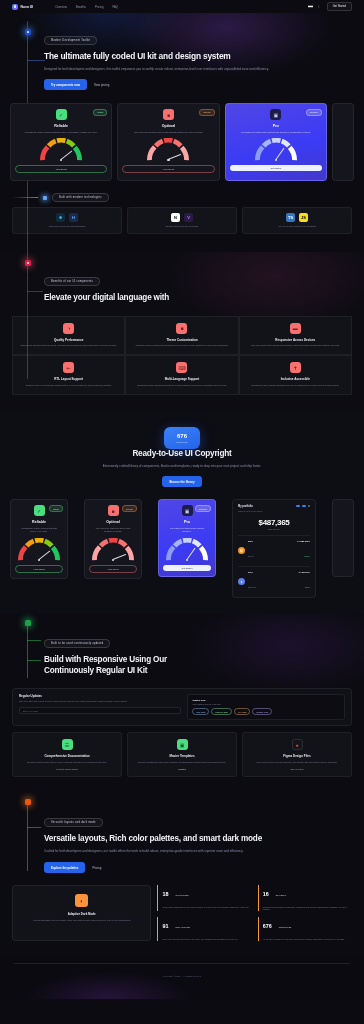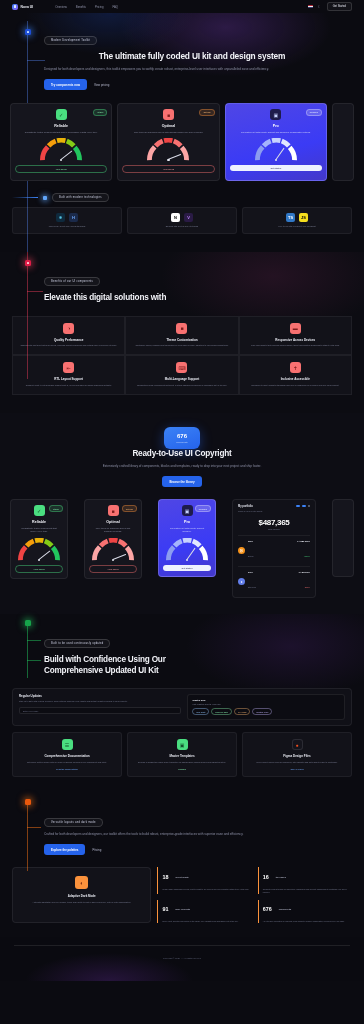--- a/index.html
+++ b/index.html
@@ -242,21 +242,21 @@
     </div>
   </div>
 
   <div class="sec hero">
     <div class="rail"></div>
     <div class="rail-dot"></div>
     <div class="rail-elbow"></div>
 
     <div class="inner" style="padding-left:44px;">
       <span class="badge">Modern Development Toolkit</span>
-      <div class="h1" style="margin-top:6px;text-align:center;">The ultimate fully coded UI kit and design system</div>
+      <div class="h1" style="margin-top:6px;">The ultimate fully coded UI kit and design system</div>
       <div class="sub">Designed for both developers and designers, this toolkit empowers you to swiftly create robust, enterprise-level user interfaces with unparalleled ease and efficiency.</div>
       <div class="btnrow">
         <span class="btn-primary">Try components now</span>
         <span class="btn-ghost">View pricing</span>
       </div>
     </div>
 
     <div class="hero-cards">
 
       <div class="pcard">
@@ -355,21 +355,21 @@
       </div>
     </div>
   </div>
 
   <div class="sec benefits">
     <div class="rail-red"></div>
     <div class="rail-red-dot"></div>
     <div class="rail-red-elbow"></div>
     <div class="inner" style="padding-left:44px;">
       <span class="badge">Benefits of our UI components</span>
-      <div class="h2" style="margin-top:7px;">Elevate this digital solutions with</div>
+      <div class="h2" style="margin-top:7px;">Elevate your digital language with</div>
     </div>
     <div class="fgrid">
       <div class="fcell">
         <span class="ficon">◑</span>
         <div class="ftitle">Quality Performance</div>
         <div class="fdesc">Components built and tested for speed, ensuring smooth rendering and optimal user experience at scale.</div>
       </div>
       <div class="fcell">
         <span class="ficon">■</span>
         <div class="ftitle">Theme Customization</div>
@@ -514,22 +514,22 @@
     </div>
   </div>
 
   <div class="sec updated">
     <div class="rail-green"></div>
     <div class="rail-green-dot"></div>
     <div class="rg-e1"></div>
     <div class="rg-e2"></div>
     <div class="inner" style="padding-left:44px;">
       <span class="badge">Built to be used continuously updated</span>
-      <div class="h2" style="margin-top:7px;">Build with Confidence Using Our</div>
-      <div class="h2">Comprehensive Updated UI Kit</div>
+      <div class="h2" style="margin-top:7px;">Build with Responsive Using Our</div>
+      <div class="h2">Continuously Regular UI Kit</div>
     </div>
 
     <div class="upd-panel">
       <div class="upd-l">
         <div class="upd-t">Regular Updates</div>
         <div class="upd-d">Stay up to date with regular releases. New features shipped every month and instant updates pushed to your projects.</div>
         <div class="upd-input">Enter your email</div>
       </div>
       <div class="upd-r">
         <div class="upd-rt">What's new</div>
@@ -564,20 +564,21 @@
       </div>
     </div>
   </div>
 
   <div class="sec versatile">
     <div class="rail-or"></div>
     <div class="rail-or-dot"></div>
     <div class="ro-e"></div>
     <div class="inner" style="padding-left:44px;">
       <span class="badge">Versatile layouts and dark mode</span>
+      <div class="h2" style="margin-top:7px;">Versatile layouts, Rich color palettes, and smart dark mode</div>
       <div class="sub">Crafted for both developers and designers, our toolkit offers the tools to build robust, enterprise-grade interfaces with superior ease and efficiency.</div>
       <div class="btnrow">
         <span class="btn-primary">Explore the palettes</span>
         <span class="btn-ghost">Pricing</span>
       </div>
     </div>
 
     <div class="vrow">
       <div class="vleft">
         <span class="vicon">◐</span>

